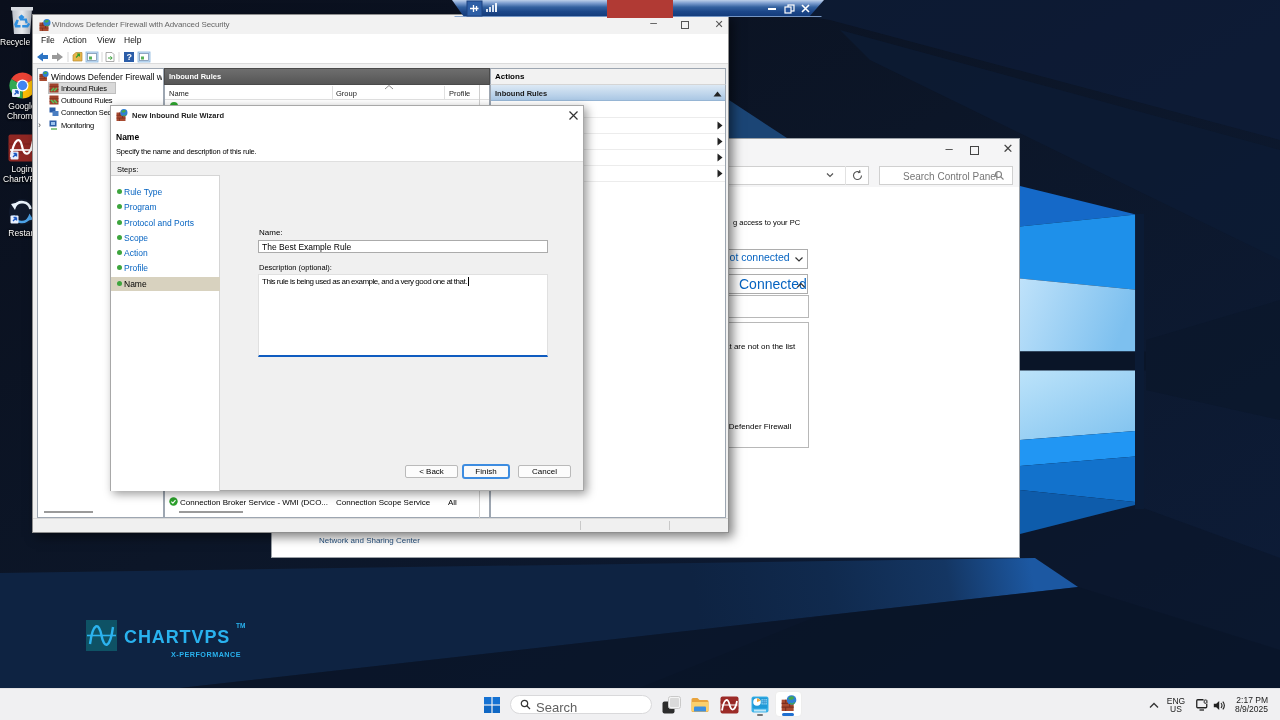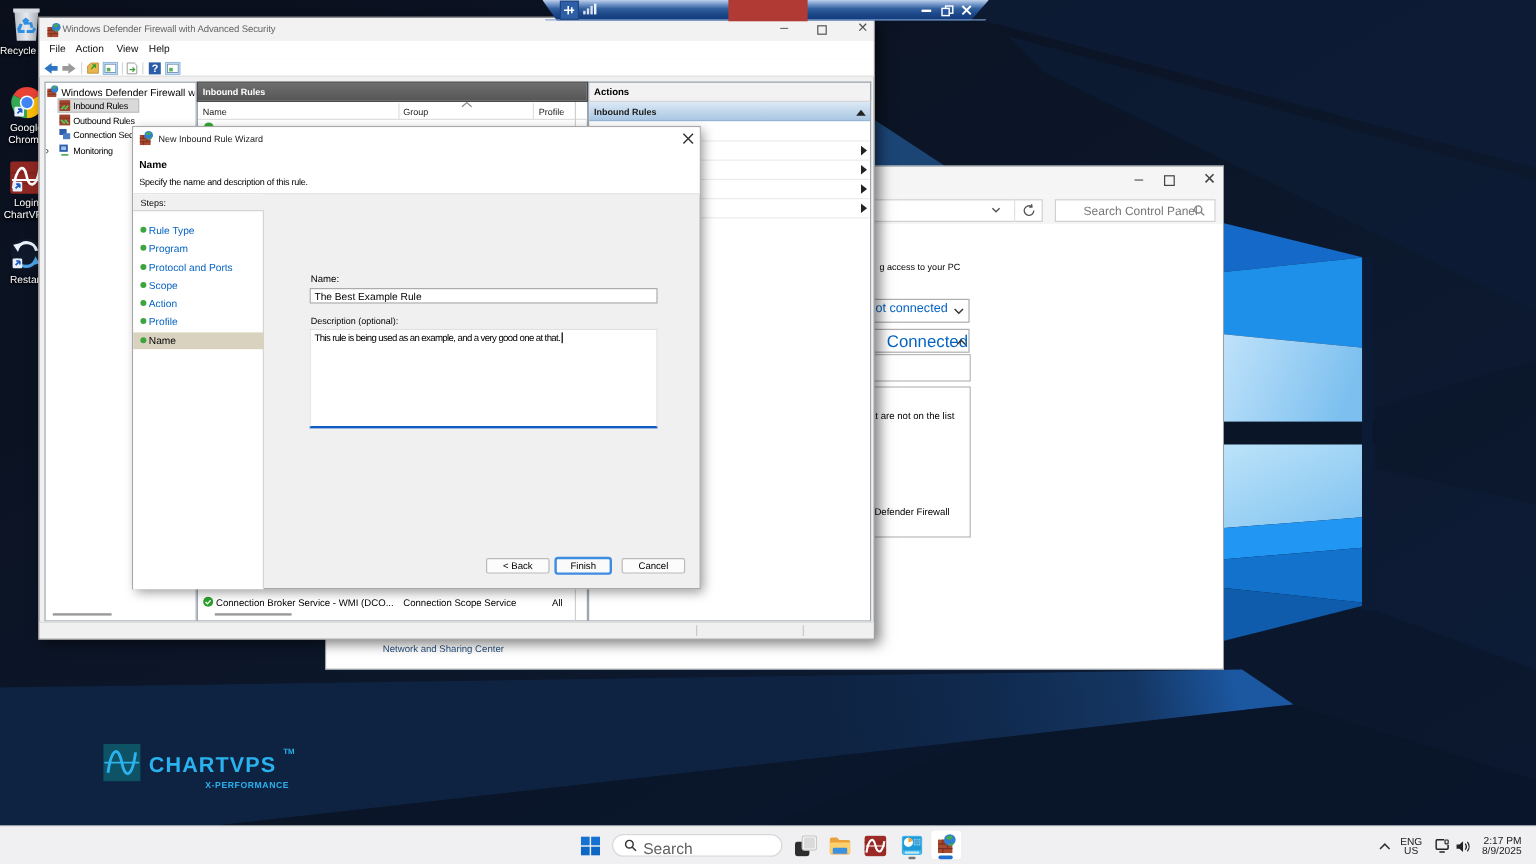--- a/index.html
+++ b/index.html
@@ -290,21 +290,21 @@
   <div class="abs" style="left:446px;top:70px;width:1px;height:434px;background:#cfcfcf;"></div>
 
   <div class="abs" style="left:137px;top:87px;width:8px;height:8px;border-radius:50%;background:#30a830;"></div>
 
   <svg class="abs" style="left:136px;top:482px;" width="9" height="9">
       <circle cx="4.5" cy="4.5" r="4.2" fill="#2ba02b"></circle>
       <path d="M2.3,4.6 l1.6,1.6 2.6,-3" stroke="#fff" stroke-width="1.1" fill="none"></path>
     </svg>
   <div class="abs" style="left:147px;top:483px;font-size:8px;color:#000;">Connection Broker Service - WMI (DCO...</div>
   <div class="abs" style="left:303px;top:483px;font-size:8px;color:#000;">Connection Scope Service</div>
-  <div class="abs" style="left:415px;top:483px;font-size:8px;color:#000;margin-left:12px;">All</div>
+  <div class="abs" style="left:415px;top:483px;font-size:8px;color:#000;">All</div>
 
   <div class="abs" style="left:11px;top:496px;width:49px;height:1.5px;background:#9a9a9a;"></div>
   <div class="abs" style="left:146px;top:496px;width:64px;height:1.5px;background:#9a9a9a;"></div>
 
   <div class="abs" style="left:457px;top:53px;width:236px;height:450px;background:#fff;border:1px solid #9da6b1;"></div>
   <div class="abs" style="left:457px;top:53px;width:236px;height:17px;background:#f2f2f2;border:1px solid #9da6b1;border-bottom:1px solid #d5d5d5;"></div>
   <div class="abs" style="left:462px;top:57px;font-size:8px;font-weight:bold;color:#000;">Actions</div>
   <div class="abs" style="left:458px;top:70px;width:234px;height:16px;background:linear-gradient(#dce9f5,#aac7e4);border-bottom:1px solid #96b5d4;"></div>
   <div class="abs" style="left:462px;top:74px;font-size:7.5px;font-weight:bold;color:#1a1a1a;">Inbound Rules</div>
   <div class="abs" style="left:680px;top:76px;">
@@ -344,21 +344,21 @@
 </div>
 <div id="wizard" class="abs">
   <div class="abs" style="left:0;top:0;width:472px;height:56px;background:#fff;border-bottom:1px solid #dfdfdf;"></div>
   <svg class="abs" style="left:5px;top:3px;" width="12" height="12" viewBox="0 0 12 12">
     <rect x="0.5" y="3.5" width="9" height="8.5" fill="#a84a30"></rect>
     <path d="M0.5,6.3 h9 M0.5,9.1 h9 M3.5,3.5 v2.8 M6.5,6.3 v2.8 M3.5,9.1 v2.9 M5,3.5 l4.5,0" stroke="#7d2f1e" stroke-width="0.8"></path>
     <circle cx="7.9" cy="3.7" r="3.6" fill="#2f7fd4"></circle>
     <path d="M5.5,2.3 a3.6 3.6 0 0 1 3.8,-1.2 l0.5,1.5 -2,1.2 -2,-0.6 Z" fill="#45a94d"></path>
     <path d="M6.7,6.3 l2.2,0.5 1.4,-1.3" stroke="#45a94d" stroke-width="0.9" fill="none"></path>
   </svg>
-  <div class="abs" style="left:21px;top:5px;font-size:7.5px;color:#222;">New Inbound Rule Wizard</div>
+  <div class="abs" style="left:21px;top:5px;font-size:7.5px;color:#222;font-weight:bold;">New Inbound Rule Wizard</div>
   <svg class="abs" style="left:457px;top:4px;" width="11" height="11">
       <path d="M1.5,1.5 L9.5,9.5 M9.5,1.5 L1.5,9.5" stroke="#333" stroke-width="1.2"></path>
     </svg>
   <div class="abs" style="left:5px;top:26px;font-size:8.5px;font-weight:bold;color:#000;">Name</div>
   <div class="abs" style="left:5px;top:41px;font-size:7.5px;letter-spacing:-0.2px;color:#000;">Specify the name and description of this rule.</div>
 
   <div class="abs" style="left:0;top:56px;width:109px;height:329px;background:#fff;border-right:1px solid #d5d5d5;"></div>
   <div class="abs" style="left:0;top:56px;width:109px;height:14px;background:#f0f0f0;border-bottom:1px solid #d5d5d5;"></div>
   <div class="abs" style="left:6px;top:59px;font-size:7.5px;color:#000;">Steps:</div>
   <div class="abs" style="left:0;top:171px;width:109px;height:14px;background:#d8d2bf;"></div>

